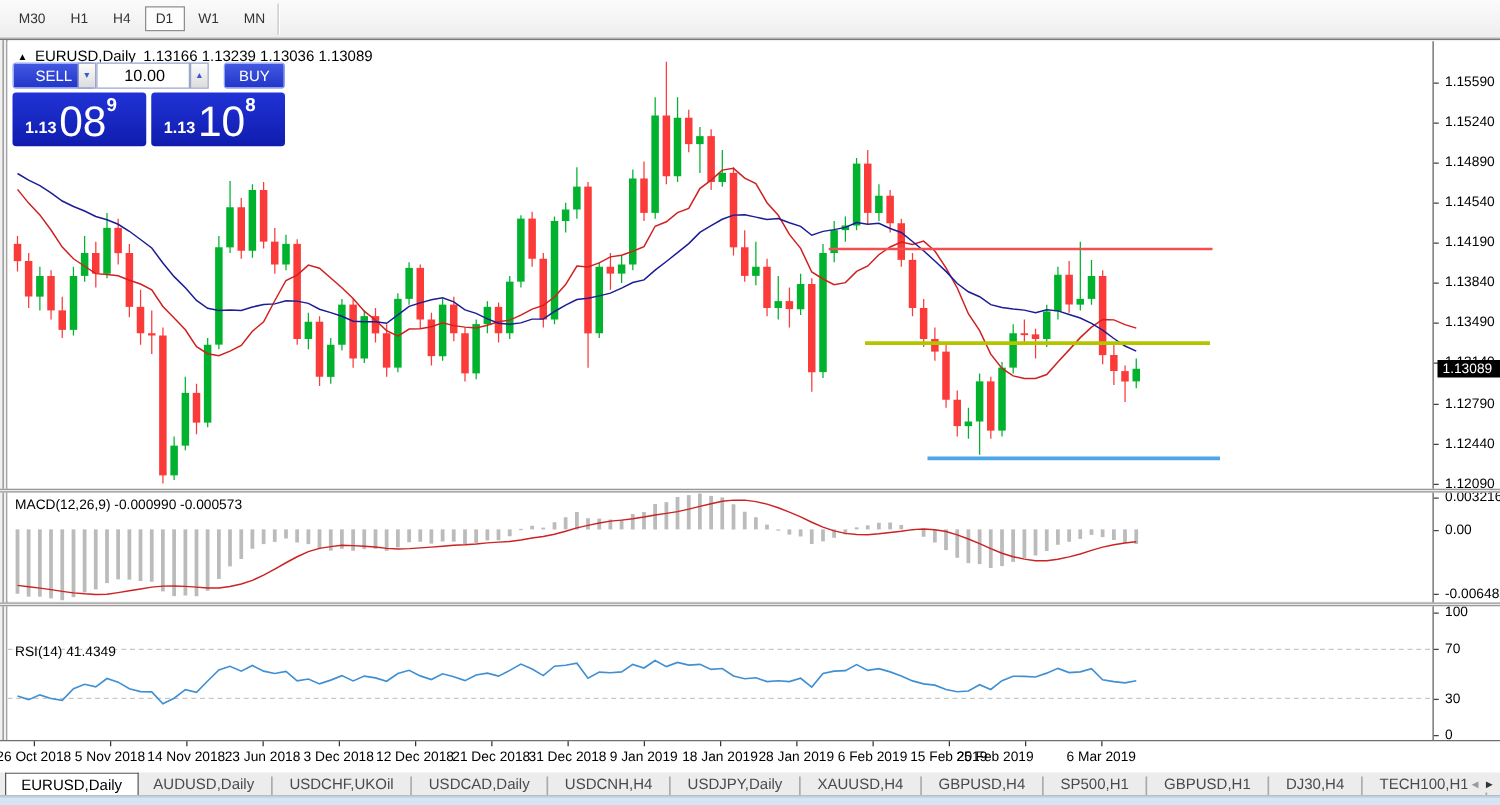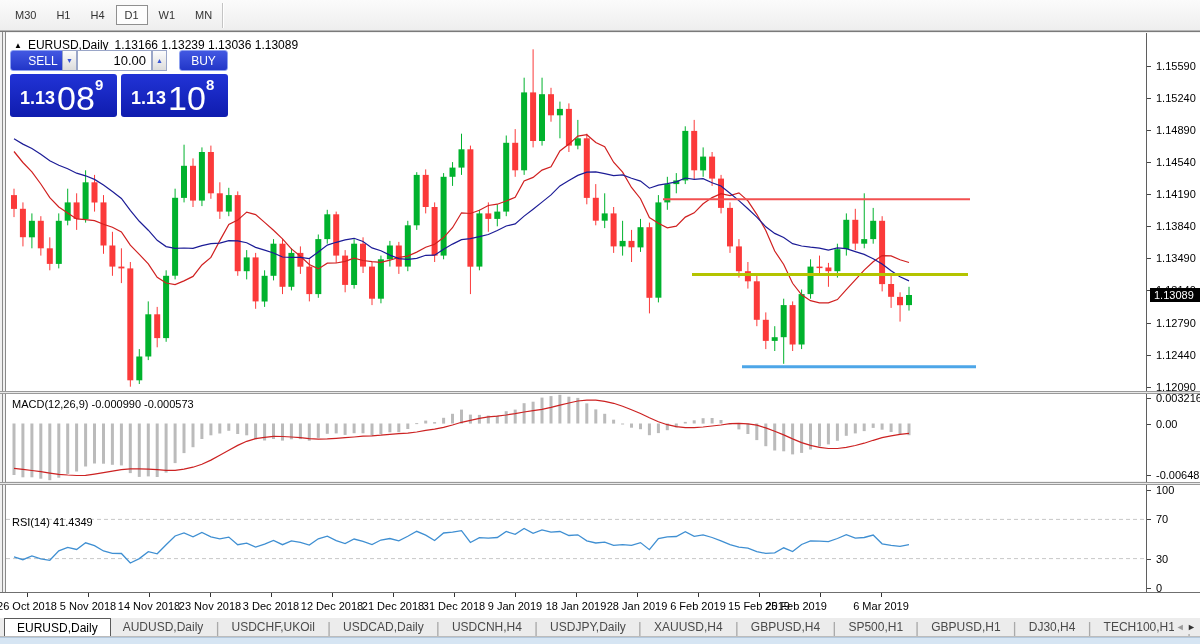--- a/index.html
+++ b/index.html
@@ -44,24 +44,24 @@
   #tab-arrows{position:absolute;right:2px;top:620px;font-size:9px;color:#333;background:#ececec;padding:2px 2px;}
   #tab-arrows .dis{color:#9a9a9a;}
   #bottom-strip{left:0;top:637px;width:1200px;height:7px;background:#d6e5f3;border-top:1px solid #b4c8dc;}
   
   #trade-panel{left:10px;top:50px;width:218px;height:67px;}
   .tp-btn{position:absolute;height:21px;background:linear-gradient(#4258e2,#2236c8);color:#fff;
     font-size:12px;text-align:center;line-height:21px;border-radius:3px;border:1px solid #8fa2f0;box-sizing:border-box;cursor:pointer;}
   .spin{position:absolute;top:0;width:15px;height:21px;background:linear-gradient(#fcfcfc,#dcdcdc);
     border:1px solid #9aa6c8;box-sizing:border-box;color:#3a57d4;font-size:7px;text-align:center;line-height:19px;cursor:pointer;}
   #vol-field{position:absolute;left:67px;top:0;width:75px;height:21px;background:#fff;border:1px solid #9aa6c8;
-    box-sizing:border-box;font-size:13px;text-align:right;padding:0 5px;font-family:"Liberation Sans",sans-serif;}
+    box-sizing:border-box;font-size:13px;text-align:right;padding:0 19px;font-family:"Liberation Sans",sans-serif;}
   .px-panel{position:absolute;top:24px;height:43px;background:linear-gradient(#2133d6,#0f1cae);border-radius:3px;
     color:#fff;display:flex;align-items:flex-end;padding:0 4px 6px 10px;box-sizing:border-box;cursor:pointer;}
-  .px-small{font-size:18px;font-weight:bold;margin-bottom:2px;}
+  .px-small{font-size:13px;font-weight:bold;margin-bottom:2px;}
   .px-big{font-size:34px;line-height:26px;margin-left:2px;}
   .px-sup{font-size:15px;font-weight:bold;align-self:flex-start;margin-top:2px;}
 </style>
 </head>
 <body>
 
 <div id="toolbar" class="abs">
     <div class="tf-btn">M30</div>
     <div class="tf-btn">H1</div>
     <div class="tf-btn">H4</div>
@@ -466,21 +466,21 @@
 <div class="sep abs" style="top:391px;"></div>
 <div class="sep abs" style="top:482px;"></div>
 <div id="date-axis" class="abs">
     <div class="date-tick" style="left: 27px;"></div>
     <div class="date-lbl" style="left: 27px;">26 Oct 2018</div>
     <div class="date-tick" style="left: 88px;"></div>
     <div class="date-lbl" style="left: 88px;">5 Nov 2018</div>
     <div class="date-tick" style="left: 149px;"></div>
     <div class="date-lbl" style="left: 149px;">14 Nov 2018</div>
     <div class="date-tick" style="left: 210px;"></div>
-    <div class="date-lbl" style="left: 210px;">23 Nov 2018</div>
+    <div class="date-lbl" style="left: 210px;">23 Jun 2018</div>
     <div class="date-tick" style="left: 271px;"></div>
     <div class="date-lbl" style="left: 271px;">3 Dec 2018</div>
     <div class="date-tick" style="left: 332px;"></div>
     <div class="date-lbl" style="left: 332px;">12 Dec 2018</div>
     <div class="date-tick" style="left: 393px;"></div>
     <div class="date-lbl" style="left: 393px;">21 Dec 2018</div>
     <div class="date-tick" style="left: 454px;"></div>
     <div class="date-lbl" style="left: 454px;">31 Dec 2018</div>
     <div class="date-tick" style="left: 515px;"></div>
     <div class="date-lbl" style="left: 515px;">9 Jan 2019</div>

